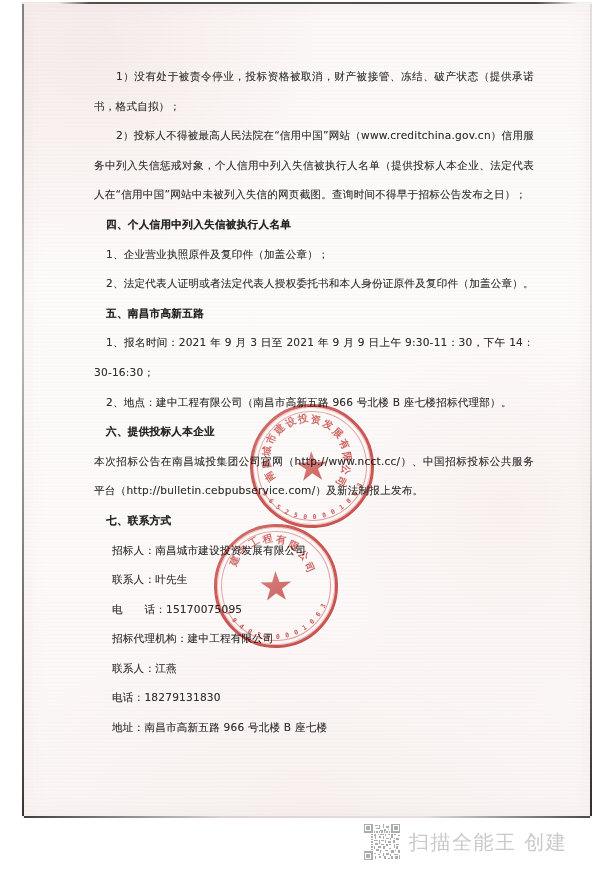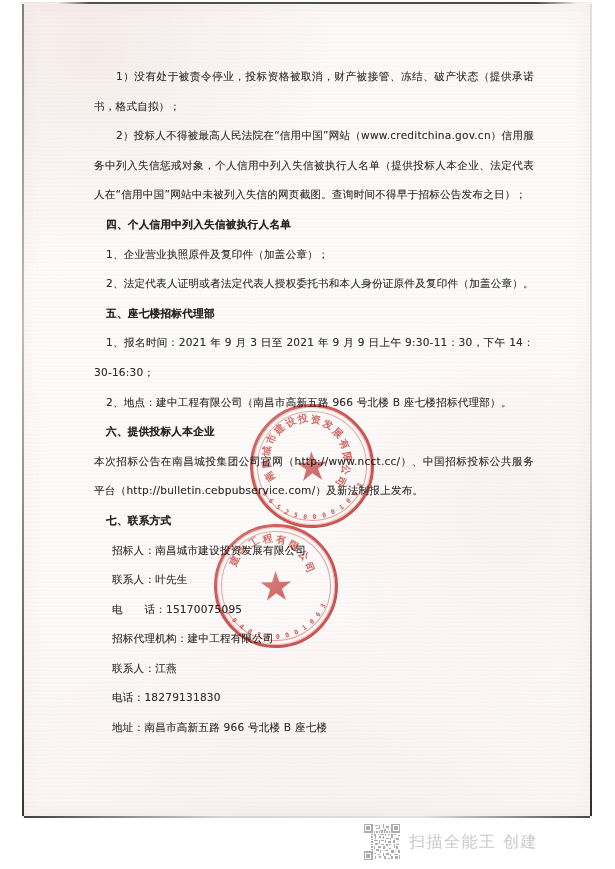--- a/index.html
+++ b/index.html
@@ -170,21 +170,21 @@
     gap: 9px;
   }
   .qr {
     width: 36px;
     height: 36px;
     display: block;
     opacity: 0.72;
   }
   .wm-text {
     font-family: "DejaVu Sans", "Liberation Sans", sans-serif;
-    font-size: 16px;
+    font-size: 20px;
     color: #c9c9c9;
     letter-spacing: 1.5px;
     line-height: 1;
     white-space: nowrap;
   }
 </style>
 </head>
 <body>
 
 <div id="screen">
@@ -195,21 +195,21 @@
     <div class="edge-right"></div>
     <div class="edge-bottom"></div>
   </div>
 
   <div class="body-text">
     <p class="para indent">1）没有处于被责令停业，投标资格被取消，财产被接管、冻结、破产状态（提供承诺书，格式自拟）；</p>
     <p class="para indent">2）投标人不得被最高人民法院在“信用中国”网站（www.creditchina.gov.cn）信用服务中列入失信惩戒对象，个人信用中列入失信被执行人名单（提供投标人本企业、法定代表人在“信用中国”网站中未被列入失信的网页截图。查询时间不得早于招标公告发布之日）；</p>
     <p class="para heading">四、个人信用中列入失信被执行人名单</p>
     <p class="para item">1、企业营业执照原件及复印件（加盖公章）；</p>
     <p class="para item">2、法定代表人证明或者法定代表人授权委托书和本人身份证原件及复印件（加盖公章）。</p>
-    <p class="para heading">五、座七楼招标代理部</p>
+    <p class="para heading">五、南昌市高新五路</p>
     <p class="para item">1、报名时间：2021 年 9 月 3 日至 2021 年 9 月 9 日上午 9:30-11：30，下午 14：30-16:30；</p>
     <p class="para item">2、地点：建中工程有限公司（南昌市高新五路 966 号北楼 B 座七楼招标代理部）。</p>
     <p class="para heading">六、提供投标人本企业</p>
     <p class="para">本次招标公告在南昌城投集团公司官网（http://www.ncct.cc/）、中国招标投标公共服务平台（http://bulletin.cebpubservice.com/）及新法制报上发布。</p>
     <p class="para heading">七、联系方式</p>
     <p class="para contact">招标人：南昌城市建设投资发展有限公司</p>
     <p class="para contact">联系人：叶先生</p>
     <p class="para contact">电　　话：15170075095</p>
     <p class="para contact">招标代理机构：建中工程有限公司</p>
     <p class="para contact">联系人：江燕</p>

